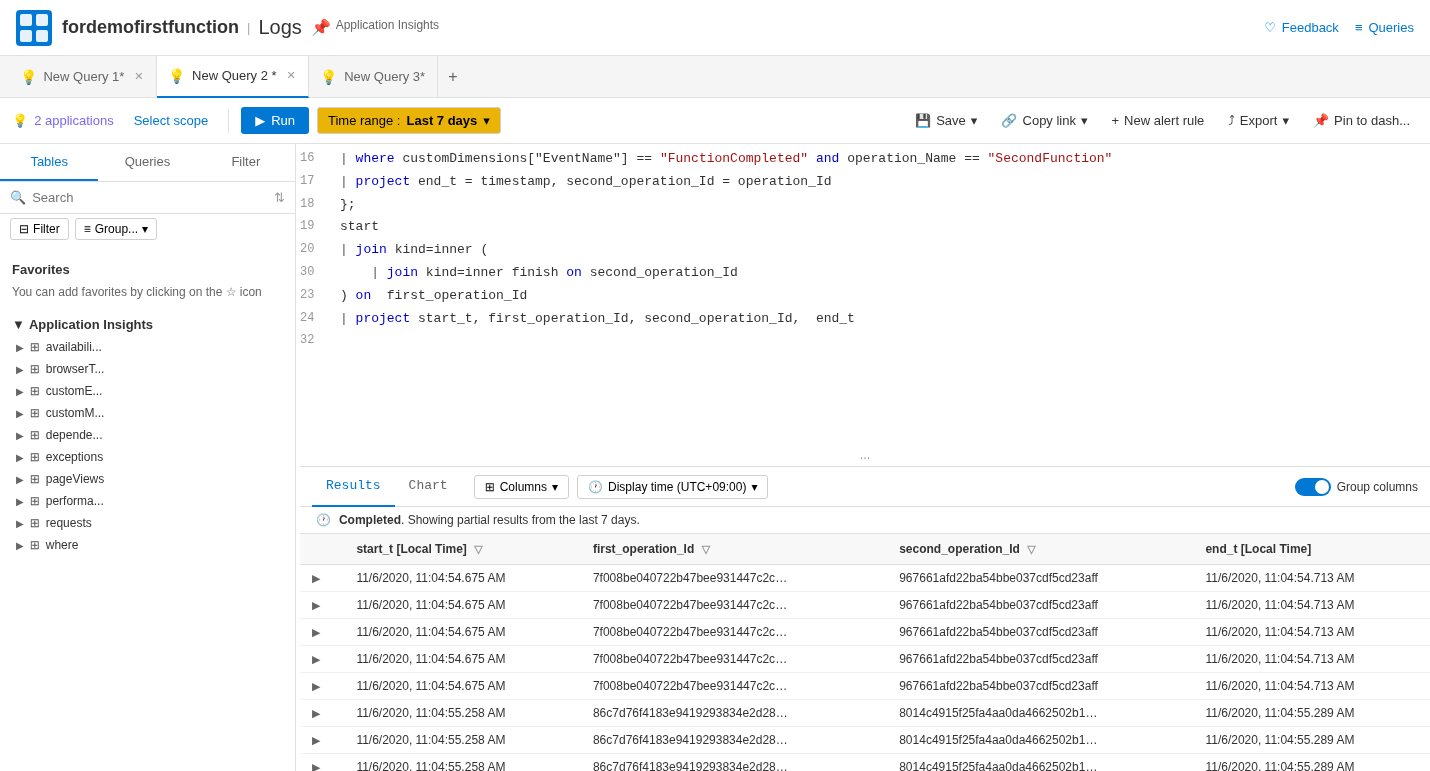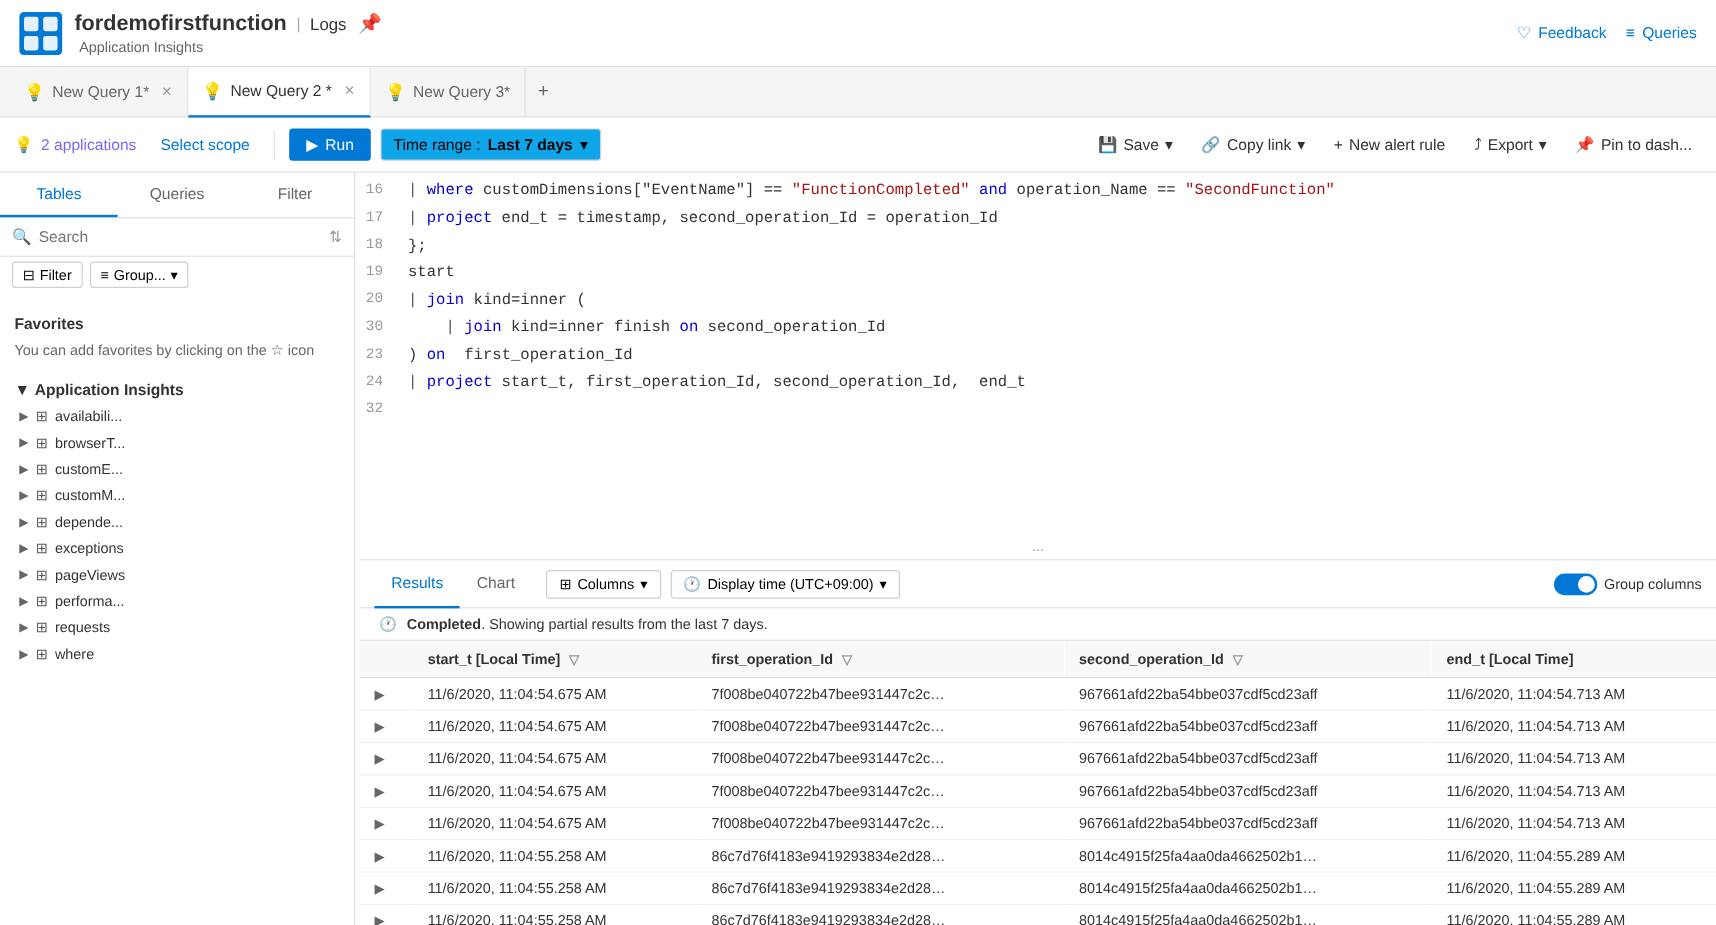--- a/index.html
+++ b/index.html
@@ -3,44 +3,44 @@
   <meta charset="utf-8">
   <style>
     * { box-sizing: border-box; margin: 0; padding: 0; }
     body { font-family: 'Segoe UI', Arial, sans-serif; font-size: 13px; background: #fff; color: #333; overflow: hidden; }
 
     
     .header { display: flex; align-items: center; padding: 8px 16px; border-bottom: 1px solid #e0e0e0; background: #fff; height: 56px; }
     .header-logo { width: 36px; height: 36px; margin-right: 10px; flex-shrink: 0; }
     .header-title { font-size: 18px; font-weight: 600; color: #333; }
     .header-separator { color: #aaa; margin: 0 8px; }
-    .header-subtitle { font-size: 14px; color: #333; font-weight: 400; text-align: right; }
+    .header-subtitle { font-size: 20px; color: #333; font-weight: 400; text-align: right; }
     .header-pin-icon { margin-left: 10px; color: #666; font-size: 16px; cursor: pointer; }
     .header-app { font-size: 12px; color: #666; margin-left: 4px; margin-top: 2px; }
-    .header-left { display: flex; flex-direction: column; }
+    .header-left { display: flex; }
     .header-title-row { display: flex; align-items: center; }
     .header-spacer { flex: 1; }
     .header-feedback { display: flex; align-items: center; gap: 6px; color: #0078d4; cursor: pointer; font-size: 13px; margin-right: 16px; }
     .header-queries { display: flex; align-items: center; gap: 6px; color: #0078d4; cursor: pointer; font-size: 13px; }
 
     
     .tabs-bar { display: flex; align-items: center; border-bottom: 1px solid #e0e0e0; background: #f5f5f5; padding: 0 8px; height: 42px; }
     .tab { display: flex; align-items: center; gap: 6px; padding: 0 12px; height: 42px; cursor: pointer; font-size: 13px; color: #666; border-right: 1px solid #e0e0e0; white-space: nowrap; position: relative; }
     .tab.active { background: #fff; color: #333; font-weight: 500; border-bottom: 2px solid #0078d4; }
     .tab .tab-icon { color: #7b68ee; font-size: 14px; }
     .tab .close-btn { font-size: 11px; color: #999; margin-left: 4px; cursor: pointer; }
     .tab-add { padding: 0 10px; cursor: pointer; color: #666; font-size: 16px; }
     .tabs-spacer { flex: 1; }
 
     
     .toolbar { display: flex; align-items: center; padding: 6px 12px; border-bottom: 1px solid #e0e0e0; background: #fff; gap: 8px; flex-wrap: nowrap; height: 46px; }
     .toolbar-scope { display: flex; align-items: center; gap: 6px; color: #7b68ee; font-size: 13px; margin-right: 4px; }
     .toolbar-divider { width: 1px; height: 24px; background: #e0e0e0; margin: 0 4px; }
     .btn-run { display: flex; align-items: center; gap: 6px; background: #0078d4; color: #fff; border: none; padding: 6px 14px; border-radius: 3px; cursor: pointer; font-size: 13px; font-weight: 500; }
-    .btn-timerange { display: flex; align-items: center; gap: 6px; border: 1px solid #d0d0d0; padding: 5px 10px; border-radius: 3px; cursor: pointer; font-size: 13px; background: #0ea5e9; }
+    .btn-timerange { display: flex; align-items: center; gap: 6px; border: 1px solid #d0d0d0; padding: 5px 10px; border-radius: 3px; cursor: pointer; font-size: 13px; background: #eab308; }
     .btn-timerange strong { font-weight: 600; }
     .toolbar-spacer { flex: 1; }
     .toolbar-action { display: flex; align-items: center; gap: 5px; color: #333; cursor: pointer; font-size: 13px; padding: 5px 8px; border-radius: 3px; }
 
     
     .main-layout { display: flex; height: calc(100vh - 144px); }
 
     
     .sidebar { width: 296px; border-right: 1px solid #e0e0e0; display: flex; flex-direction: column; overflow: hidden; flex-shrink: 0; }
     .sidebar-tabs { display: flex; border-bottom: 1px solid #e0e0e0; }
@@ -57,28 +57,28 @@
     .favorites-hint { font-size: 12px; color: #666; line-height: 1.5; }
     .section-title { font-weight: 600; font-size: 13px; color: #333; padding: 8px 12px 4px; display: flex; align-items: center; gap: 4px; cursor: pointer; }
     .table-item { display: flex; align-items: center; gap: 6px; padding: 4px 16px; cursor: pointer; font-size: 12px; color: #333; }
     .table-item .expand-icon { color: #666; font-size: 10px; }
     .sidebar-resize { width: 4px; background: transparent; cursor: col-resize; }
 
     
     .editor-panel { flex: 1; display: flex; flex-direction: column; overflow: hidden; }
     .code-editor { flex: 1; overflow: auto; background: #fff; font-family: 'Consolas', 'Courier New', monospace; font-size: 13px; padding: 4px 0; min-height: 0; max-height: 300px; }
     .code-line { display: flex; align-items: flex-start; padding: 1px 0; line-height: 1.6; }
-    .line-num { width: 40px; text-align: center; padding-right: 16px; color: #999; flex-shrink: 0; font-size: 12px; user-select: none; }
+    .line-num { width: 40px; text-align: left; padding-right: 16px; color: #999; flex-shrink: 0; font-size: 12px; user-select: none; }
     .line-content { flex: 1; white-space: pre; }
     .ellipsis { color: #999; text-align: center; padding: 4px 40px; font-size: 12px; }
 
     
     .results-section { border-top: 1px solid #e0e0e0; display: flex; flex-direction: column; flex: 1; min-height: 0; }
     .results-tabs { display: flex; align-items: center; padding: 0 12px; border-bottom: 1px solid #e0e0e0; height: 40px; gap: 0; }
-    .results-tab { padding: 0 14px; height: 40px; display: flex; align-items: center; cursor: pointer; font-size: 13px; color: #666; border-bottom: 2px solid transparent; }
+    .results-tab { padding: 0 14px; height: 40px; display: flex; align-items: center; cursor: pointer; font-size: 13px; color: #666; border-bottom: 2px solid transparent; font-family: Liberation Mono, monospace; }
     .results-tab.active { color: #0078d4; border-bottom: 2px solid #0078d4; font-weight: 500; }
     .results-actions { display: flex; align-items: center; gap: 8px; margin-left: 12px; }
     .results-action-btn { display: flex; align-items: center; gap: 5px; border: 1px solid #d0d0d0; padding: 4px 10px; border-radius: 3px; cursor: pointer; font-size: 12px; background: #fff; }
     .results-spacer { flex: 1; }
     .toggle-switch { display: flex; align-items: center; gap: 6px; cursor: pointer; font-size: 12px; }
     .toggle { width: 36px; height: 18px; background: #0078d4; border-radius: 9px; position: relative; }
     .toggle-knob { width: 14px; height: 14px; background: #fff; border-radius: 50%; position: absolute; top: 2px; right: 2px; }
     .status-bar { padding: 6px 16px; font-size: 12px; color: #333; border-bottom: 1px solid #e0e0e0; display: flex; align-items: center; gap: 8px; }
     .status-bar strong { font-weight: 600; }
 

